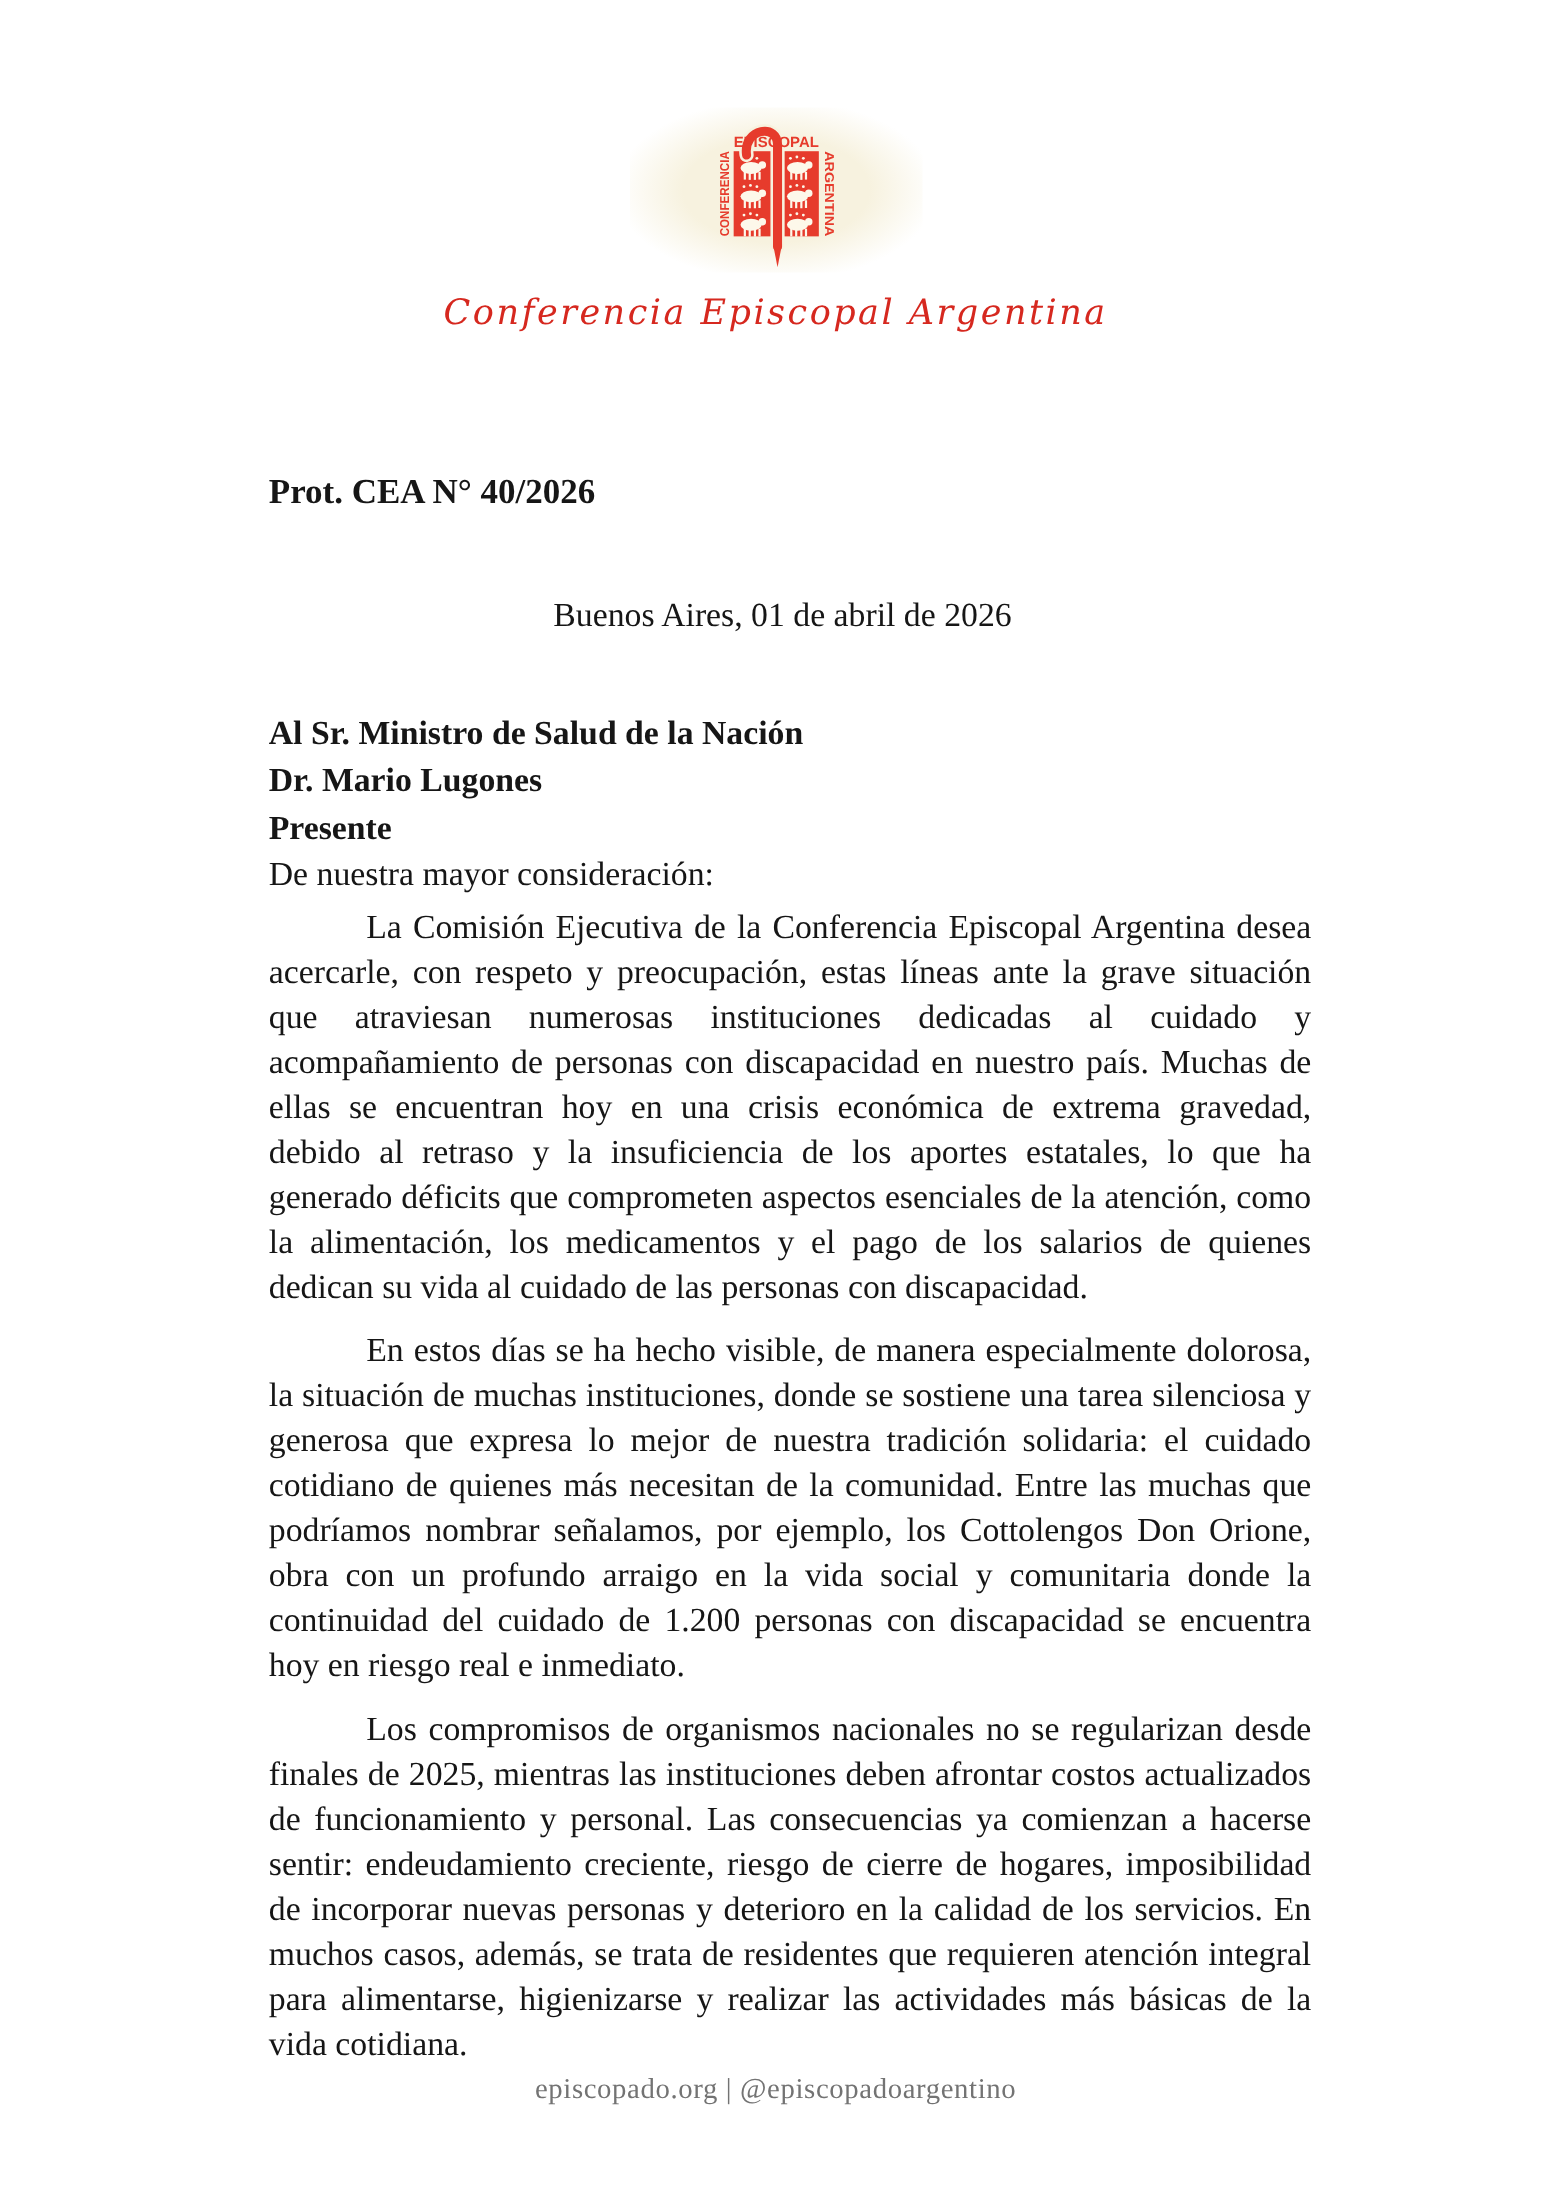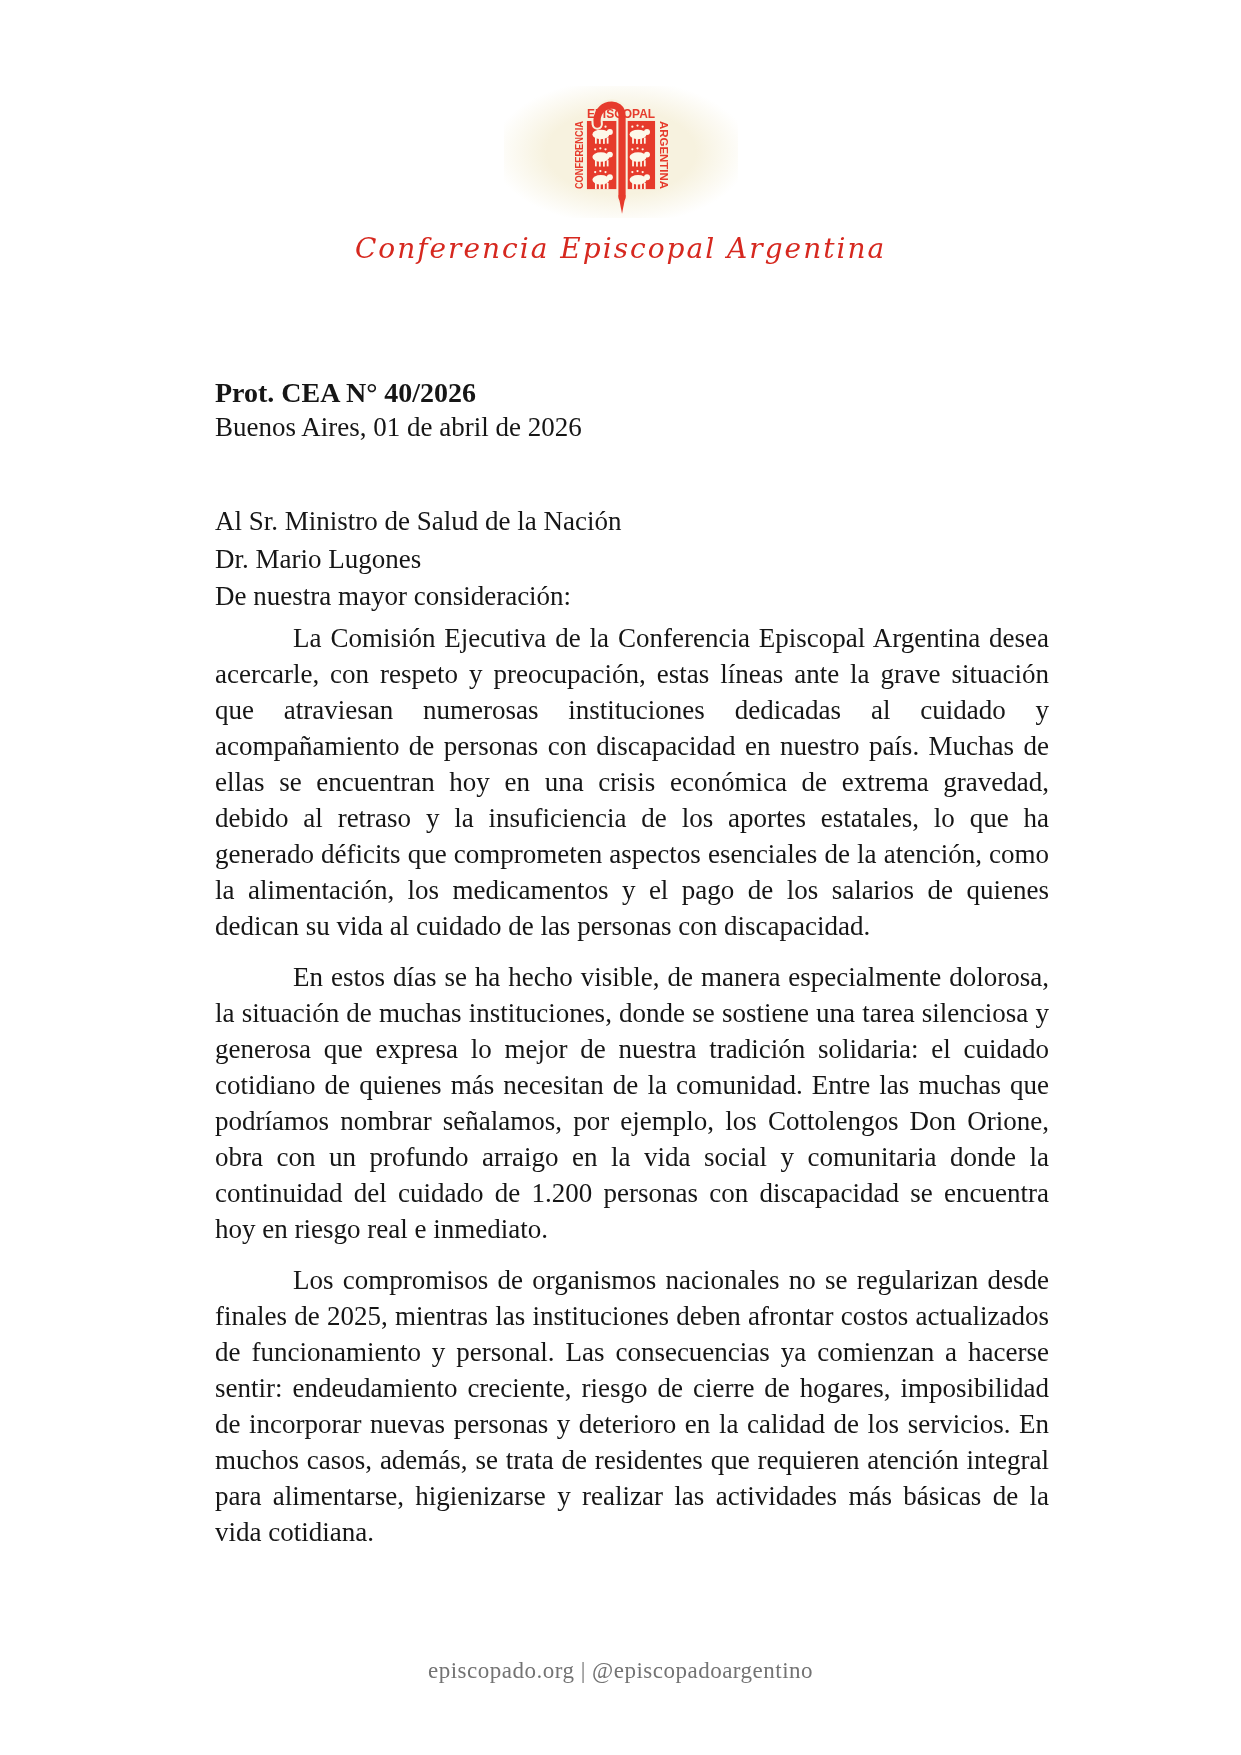--- a/index.html
+++ b/index.html
@@ -31,26 +31,27 @@
   }
   
   .content { padding:0 84px 0 107px; }
   .prot {
     margin-top:110px;
     font-size:28px;
     font-weight:bold;
     line-height:34px;
   }
   .date-line {
-    text-align:left;
+    margin-top:64px;
+    text-align:center;
     padding-right:12px;
     font-size:27px;
     line-height:34px;
   }
-  .recipient { margin-top:58px; font-size:27px; line-height:38px; }
+  .recipient { margin-top:58px; font-size:27px; line-height:38px;font-weight:bold; }
   .salutation { font-size:27px; line-height:36px; }
   .paragraphs { margin-top:6px; }
   .paragraphs p {
     margin:0 0 15px 0;
     font-size:27px;
     line-height:36px;
     text-align:justify;
     text-indent:78px;
   }
   
@@ -110,20 +111,21 @@
 
   <div class="content">
 
     <div class="prot">Prot. CEA N° 40/2026</div>
 
     <div class="date-line">Buenos Aires, 01 de abril de 2026</div>
 
     <div class="recipient">
       <div>Al Sr. Ministro de Salud de la Nación</div>
       <div>Dr. Mario Lugones</div>
+      <div>Presente</div>
     </div>
 
     <div class="salutation">De nuestra mayor consideración:</div>
 
     <div class="paragraphs">
       <p>La Comisión Ejecutiva de la Conferencia Episcopal Argentina desea acercarle, con respeto y preocupación, estas líneas ante la grave situación que atraviesan numerosas instituciones dedicadas al cuidado y acompañamiento de personas con discapacidad en nuestro país. Muchas de ellas se encuentran hoy en una crisis económica de extrema gravedad, debido al retraso y la insuficiencia de los aportes estatales, lo que ha generado déficits que comprometen aspectos esenciales de la atención, como la alimentación, los medicamentos y el pago de los salarios de quienes dedican su vida al cuidado de las personas con discapacidad.</p>
       <p>En estos días se ha hecho visible, de manera especialmente dolorosa, la situación de muchas instituciones, donde se sostiene una tarea silenciosa y generosa que expresa lo mejor de nuestra tradición solidaria: el cuidado cotidiano de quienes más necesitan de la comunidad. Entre las muchas que podríamos nombrar señalamos, por ejemplo, los Cottolengos Don Orione, obra con un profundo arraigo en la vida social y comunitaria donde la continuidad del cuidado de 1.200 personas con discapacidad se encuentra hoy en riesgo real e inmediato.</p>
       <p>Los compromisos de organismos nacionales no se regularizan desde finales de 2025, mientras las instituciones deben afrontar costos actualizados de funcionamiento y personal. Las consecuencias ya comienzan a hacerse sentir: endeudamiento creciente, riesgo de cierre de hogares, imposibilidad de incorporar nuevas personas y deterioro en la calidad de los servicios. En muchos casos, además, se trata de residentes que requieren atención integral para alimentarse, higienizarse y realizar las actividades más básicas de la vida cotidiana.</p>
     </div>
 

